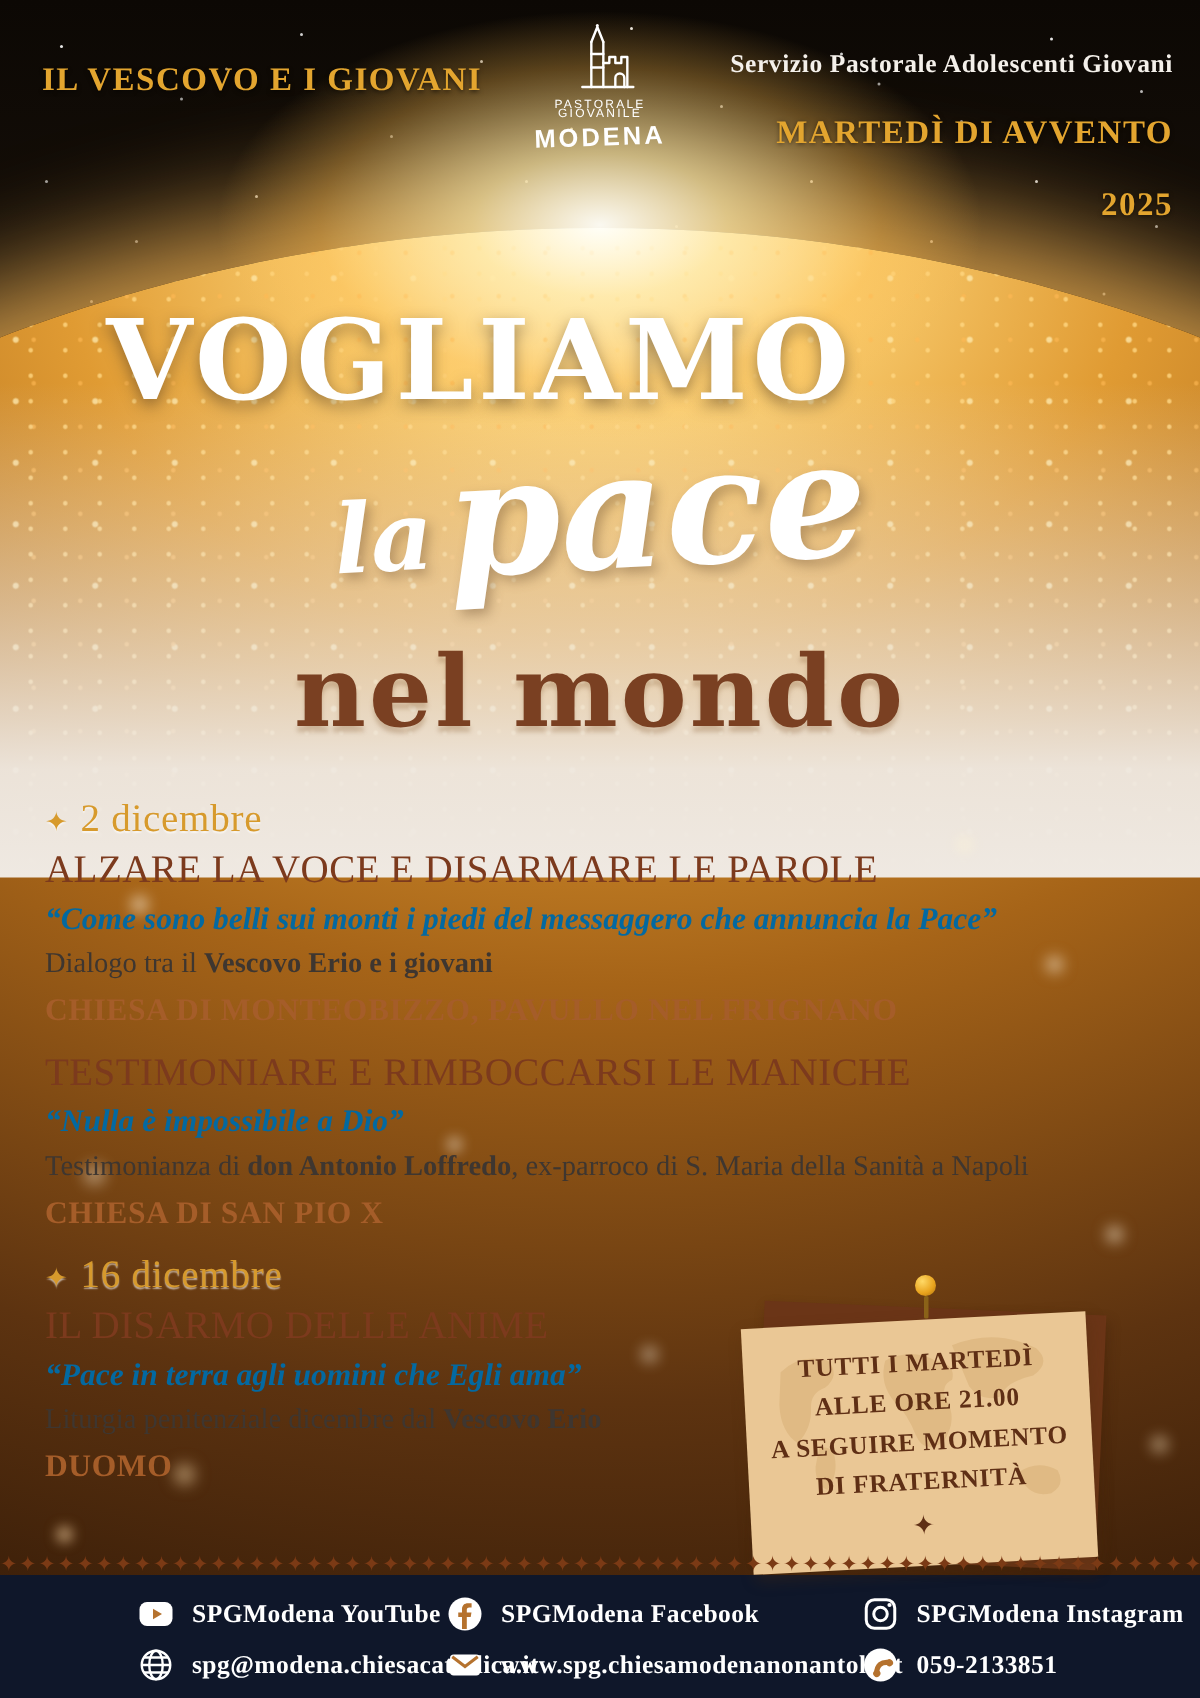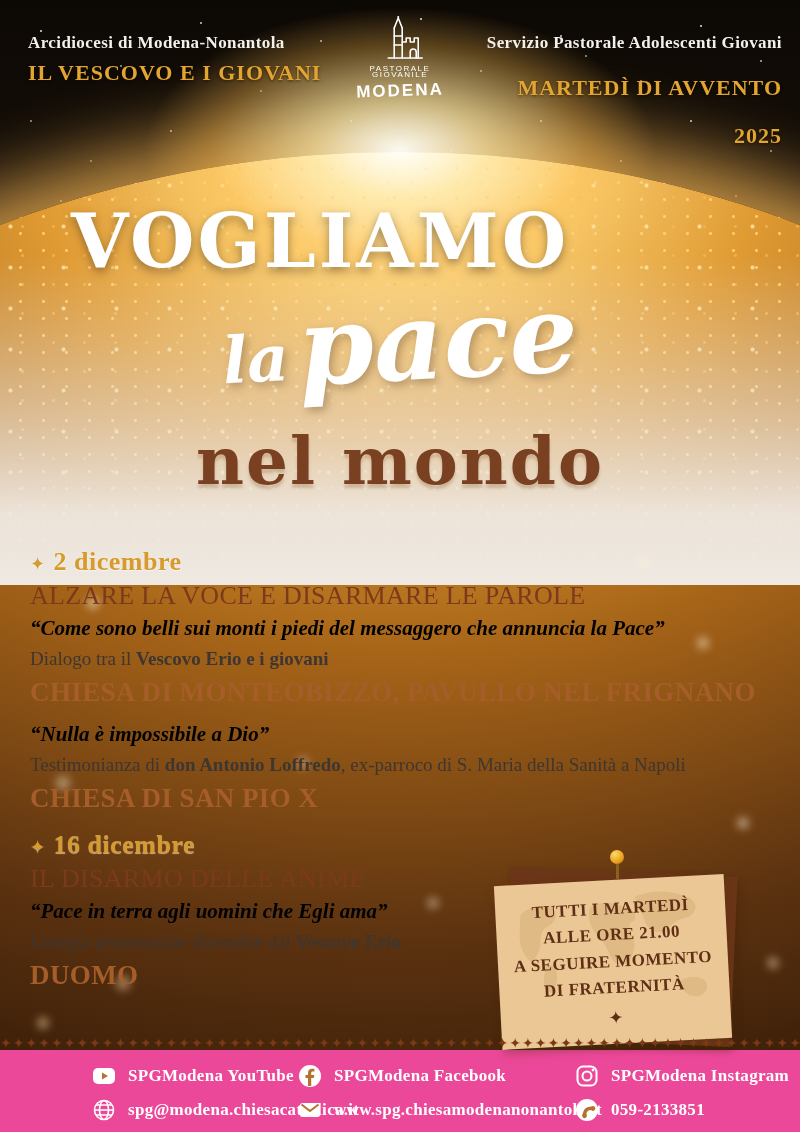--- a/index.html
+++ b/index.html
@@ -76,27 +76,27 @@
     font-family:"DejaVu Serif",serif;font-style:italic;font-weight:bold;color:#ffffff;
     font-size:108px;line-height:1;text-shadow:3px 4px 8px rgba(120,90,60,.45);
     transform:rotate(-3deg);}
   .title-2 .la{font-size:64px;vertical-align:6px;margin-right:10px;}
   .title-3{position:absolute;left:0;top:422px;width:800px;text-align:center;
     font-family:"DejaVu Serif",serif;font-size:66px;font-weight:bold;color:#7a4022;
     letter-spacing:2px;text-shadow:0 4px 3px rgba(150,110,70,.35);}
   
   .events{position:absolute;left:30px;top:531px;width:745px;}
   .event{margin-bottom:14px;}
-  .ev-date{font-size:26px;font-weight:bold;color:#d79a2c;letter-spacing:.5px;margin-bottom:4px;
-    text-shadow:0 1px 1px rgba(255,255,255,.6);margin-top:16px;}
+  .ev-date{font-size:26px;font-weight:normal;color:#d79a2c;letter-spacing:.5px;margin-bottom:4px;
+    text-shadow:0 1px 1px rgba(255,255,255,.6);}
   .ev-star{font-family:"DejaVu Sans",sans-serif;font-size:18px;margin-right:8px;}
   .ev-title{font-size:26px;font-weight:normal;color:#7c3a1d;letter-spacing:.3px;margin-bottom:5px;}
-  .ev-quote{font-size:21px;font-style:italic;font-weight:bold;color:#000000;margin-bottom:7px;}
+  .ev-quote{font-size:21px;font-style:italic;font-weight:bold;color:#0369a1;margin-bottom:7px;}
   .ev-desc{font-size:19px;color:#3e3630;margin-bottom:7px;}
-  .ev-loc{font-size:27px;font-weight:bold;color:#a55d29;letter-spacing:.4px;}
+  .ev-loc{font-size:21px;font-weight:bold;color:#a55d29;letter-spacing:.4px;}
   .event-3{width:470px;}
   
   .card-wrap{position:absolute;left:498px;top:856px;width:240px;height:200px;z-index:11;}
   .card-back{position:absolute;left:8px;top:16px;width:228px;height:170px;background:#6b3517;
     transform:rotate(2.5deg);box-shadow:2px 4px 8px rgba(60,30,10,.35);}
   .card-front{position:absolute;left:0px;top:24px;width:230px;height:164px;background:#eac795;
     transform:rotate(-3deg);box-shadow:2px 4px 10px rgba(80,45,15,.35);
     display:flex;flex-direction:column;align-items:center;justify-content:center;overflow:hidden;}
   .card-map{position:absolute;inset:0;opacity:.55;}
   .card-text{position:relative;text-align:center;font-size:17px;font-weight:bold;color:#5f2f15;
@@ -104,21 +104,21 @@
   .card-star{position:relative;font-family:"DejaVu Sans",sans-serif;font-size:18px;color:#5f2f15;
     margin-top:6px;}
   .pin{position:absolute;left:112px;top:-6px;z-index:12;}
   .pin-ball{width:14px;height:14px;border-radius:50%;
     background:radial-gradient(circle at 35% 30%, #ffd966, #e8a21c 60%, #a96f10);}
   .pin-stem{width:3px;height:15px;background:#8a6218;margin-left:6px;border-radius:1px;}
   
   .diamond-border{position:absolute;left:0;top:1034px;width:800px;height:18px;z-index:11;
     overflow:hidden;white-space:nowrap;text-align:center;color:#7b3a15;
     font-family:"DejaVu Sans",sans-serif;font-size:14px;letter-spacing:1px;line-height:18px;}
-  .footer{position:absolute;left:0;top:1050px;width:800px;height:82px;background:#ec4899;z-index:10;}
+  .footer{position:absolute;left:0;top:1050px;width:800px;height:82px;background:#0f172a;z-index:10;}
   .f-item{position:absolute;display:flex;align-items:center;gap:12px;height:28px;color:#fff;}
   .f-label{font-size:17px;font-weight:bold;letter-spacing:.3px;white-space:nowrap;}
   .f-icon{display:flex;width:24px;height:24px;align-items:center;justify-content:center;}
 </style>
 </head>
 <body>
 
 <div class="poster">
 
   <div class="bg-base"></div>
@@ -127,21 +127,20 @@
   <div class="earth">
     <div class="lights"></div>
   </div>
   <div class="flare"></div>
   <div class="fade"></div>
   <div class="bokeh"></div>
 
   <div class="content">
 
     <div class="hdr-left">
-      <div class="hdr-small">Arcidiocesi di Modena-Nonantola</div>
       <div class="hdr-gold">IL VESCOVO E I GIOVANI</div>
     </div>
 
     <div class="logo">
       <svg width="84" height="50" viewBox="0 0 84 50">
         <g stroke="#ffffff" stroke-width="1.6" fill="none" stroke-linecap="round" stroke-linejoin="round">
           <path d="M36 14 L40 4 L44 14"></path>
           <circle cx="40" cy="3" r="1" fill="#fff" stroke="none"></circle>
           <path d="M36 14 L36 44 M44 14 L44 44"></path>
           <path d="M36 22 h8 M36 31 h8"></path>
@@ -169,20 +168,21 @@
 
       <div class="event">
         <div class="ev-date"><span class="ev-star">✦</span><span>2 dicembre</span></div>
         <div class="ev-title">ALZARE LA VOCE E DISARMARE LE PAROLE</div>
         <div class="ev-quote">“Come sono belli sui monti i piedi del messaggero che annuncia la Pace”</div>
         <div class="ev-desc"><span>Dialogo tra il </span><b>Vescovo Erio e i giovani</b><span></span></div>
         <div class="ev-loc">CHIESA DI MONTEOBIZZO, PAVULLO NEL FRIGNANO</div>
       </div>
 
       <div class="event">
+        <div class="ev-title">TESTIMONIARE E RIMBOCCARSI LE MANICHE</div>
         <div class="ev-quote">“Nulla è impossibile a Dio”</div>
         <div class="ev-desc"><span>Testimonianza di </span><b>don Antonio Loffredo</b><span>, ex-parroco di S. Maria della Sanità a Napoli</span></div>
         <div class="ev-loc">CHIESA DI SAN PIO X</div>
       </div>
 
       <div class="event event-3">
         <div class="ev-date"><span class="ev-star">✦</span><span>16 dicembre</span></div>
         <div class="ev-title">IL DISARMO DELLE ANIME</div>
         <div class="ev-quote">“Pace in terra agli uomini che Egli ama”</div>
         <div class="ev-desc"><span>Liturgia penitenziale dicembre dal </span><b>Vescovo Erio</b><span></span></div>

